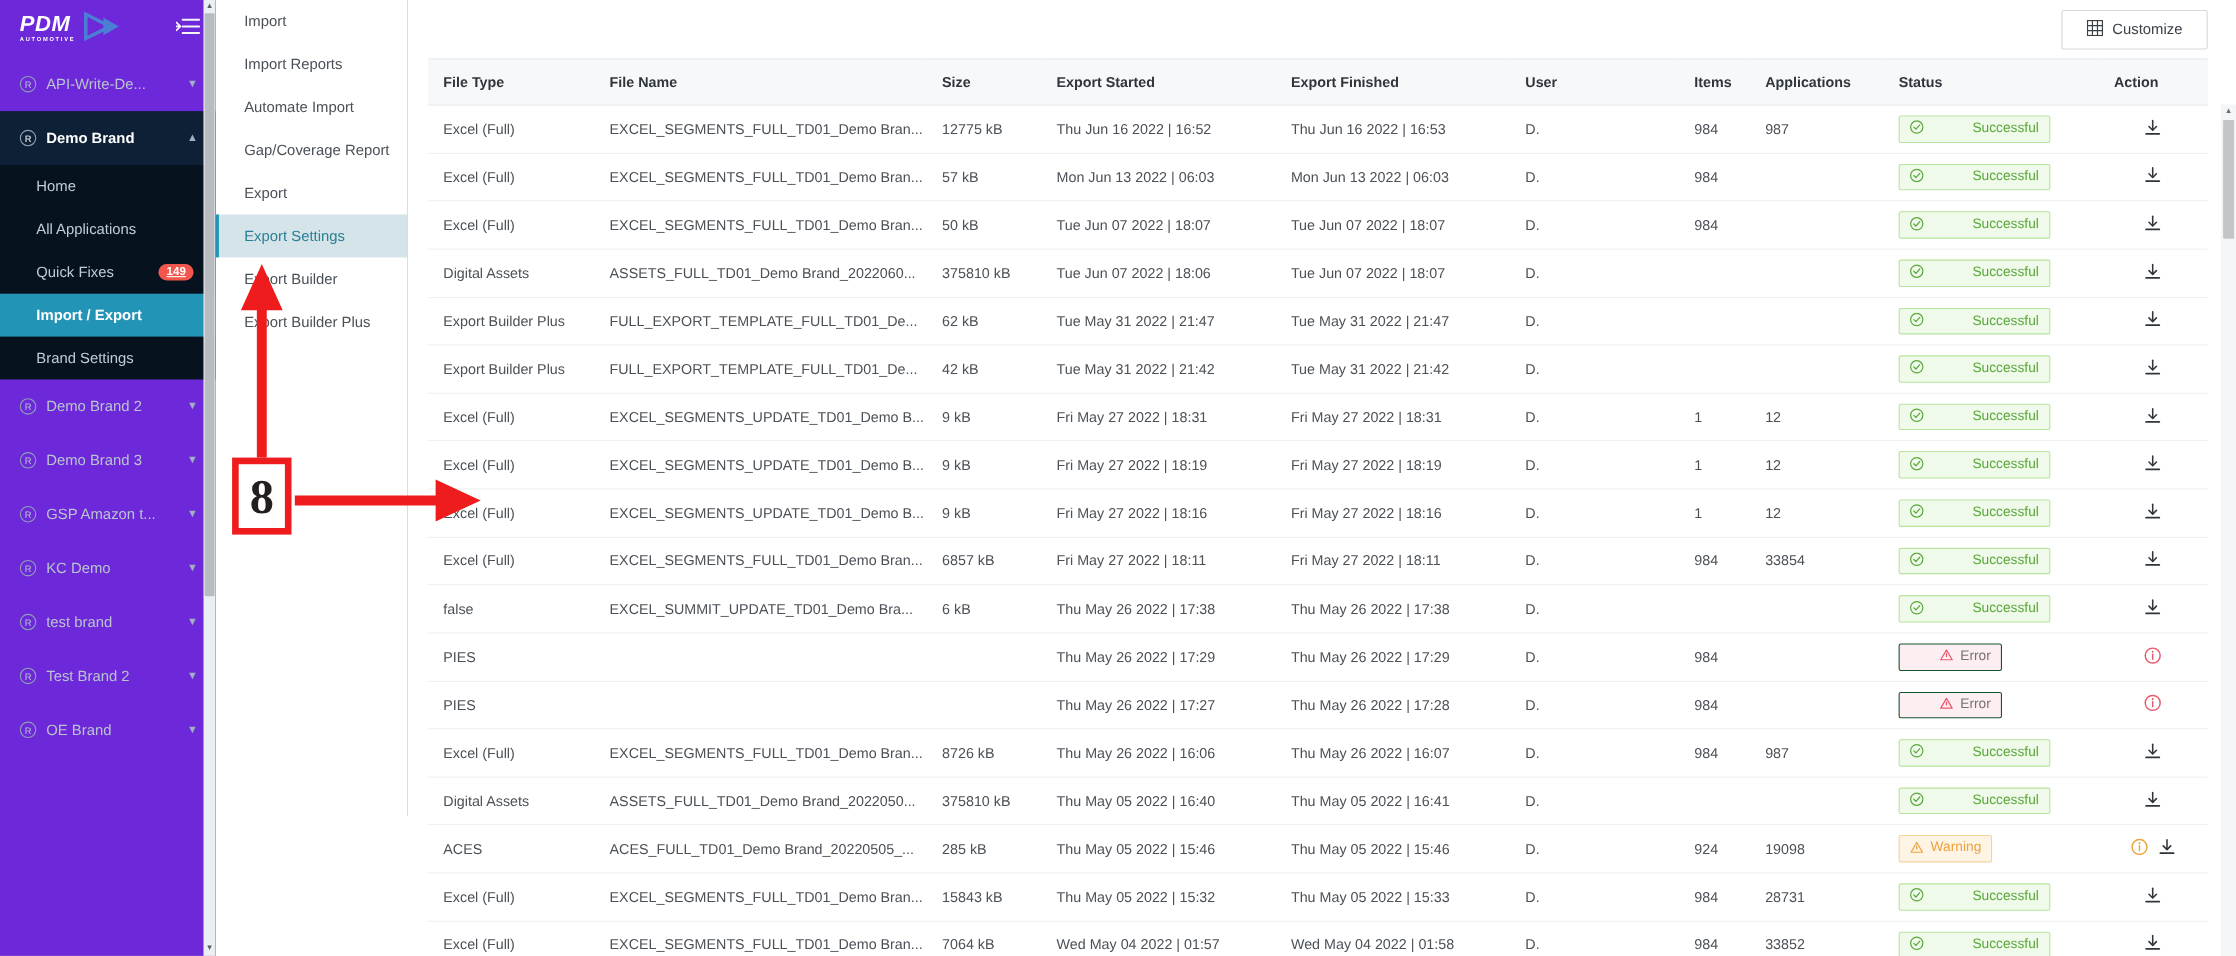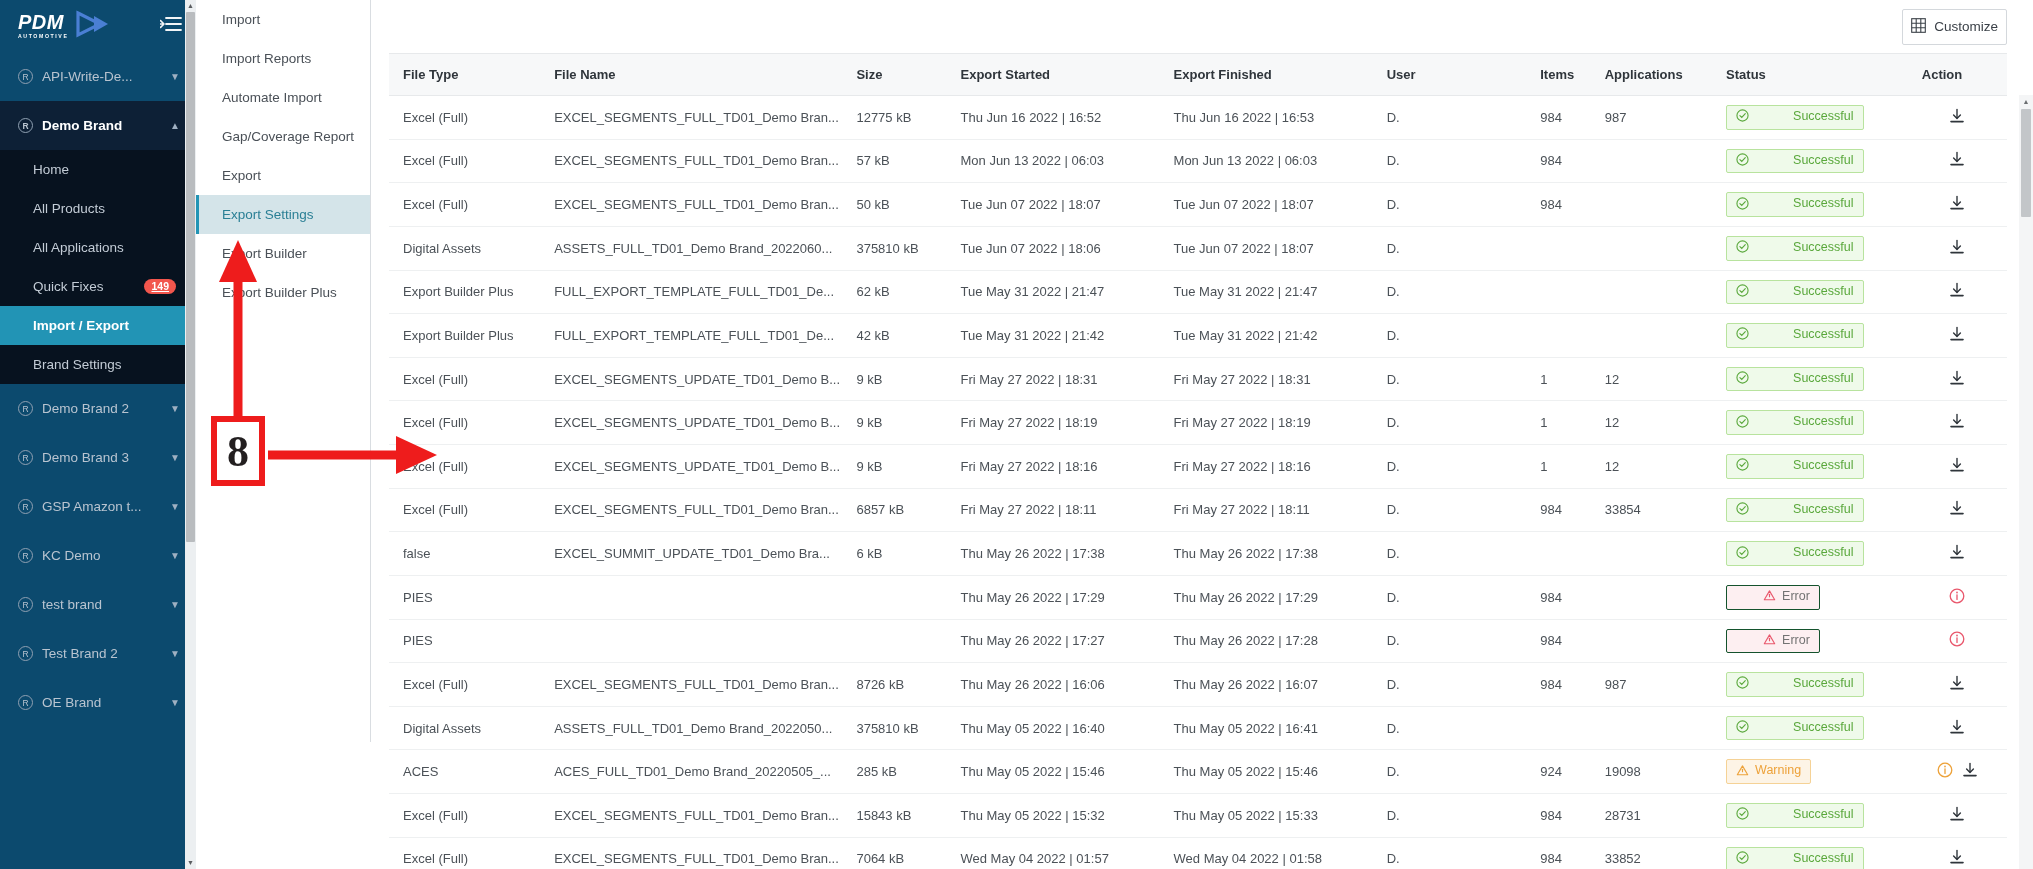--- a/index.html
+++ b/index.html
@@ -7,21 +7,21 @@
     width: 2033px; height: 869px;
     font-family: "Liberation Sans", sans-serif;
     background: #ffffff;
     overflow: hidden;
   }
   .app { display: flex; width: 2033px; height: 869px; position: relative; }
 
   
   .sidebar {
     width: 196px; height: 869px;
-    background: #0c4a6e;
+    background: #6d28d9;
     flex: 0 0 196px;
     position: relative;
     overflow: hidden;
   }
   .sb-logo-row {
     height: 52px; display: flex; align-items: center;
     padding: 0 14px 0 18px; justify-content: space-between;
   }
   .logo-wrap { display: flex; align-items: center; gap: 5px; }
   .logo-text { display: flex; flex-direction: column; line-height: 1; }
@@ -101,21 +101,21 @@
 
   
   .main { flex: 1; height: 869px; background: #ffffff; position: relative; }
   .main-top {
     height: 53px; display: flex; align-items: center;
     justify-content: flex-end; padding-right: 26px;
   }
   .customize-btn {
     display: inline-flex; align-items: center; gap: 8px;
     border: 1px solid #d4d8dc; background: #ffffff;
-    font-size: 13.5px; color: #3b4148; padding: 8px 8px;
+    font-size: 13.5px; color: #3b4148; padding: 8px 22px;
     cursor: pointer; border-radius: 2px;
   }
 
   .table-wrap { padding: 0 26px 0 18px; }
   table { width: 100%; border-collapse: collapse; table-layout: fixed; }
   thead th {
     background: #f7f8f9; text-align: left;
     font-size: 13px; font-weight: bold; color: #2f353b;
     padding: 13px 0 13px 14px; border-bottom: 1px solid #e7e9eb;
     border-top: 1px solid #e7e9eb;
@@ -216,23 +216,20 @@
 
     <div class="sb-item active-brand">
       <span class="reg">R</span>
       <span class="lbl">Demo Brand</span>
       <span class="chev">▲</span>
     </div>
 
     <div class="sb-sub">
       <div class="sb-subitem">
         <span>Home</span>
-      </div>
-      <div class="sb-subitem">
-        <span>All Products</span>
       </div>
       <div class="sb-subitem">
         <span>All Applications</span>
       </div>
       <div class="sb-subitem">
         <span>Quick Fixes</span>
         <span class="badge">149</span>
       </div>
       <div class="sb-subitem selected">
         <span>Import / Export</span>

